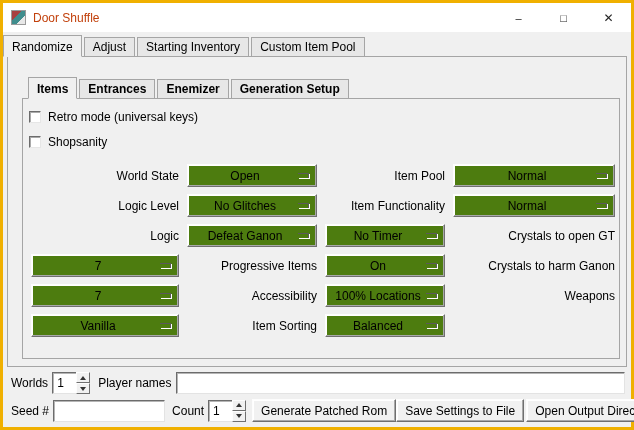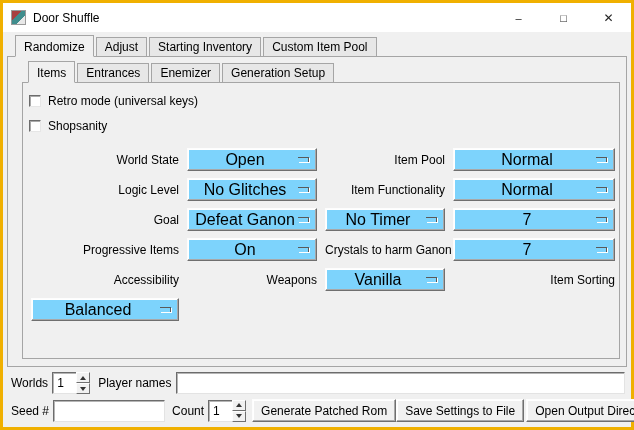--- a/index.html
+++ b/index.html
@@ -10,39 +10,39 @@
     background: #f0f0f0;
     display: flex; flex-direction: column;
   }
   
   .titlebar { height: 29px; background: #ffffff; display: flex; align-items: center; flex: 0 0 auto; }
   .app-icon {
     width: 15px; height: 15px; margin: 0 7px 0 8px; flex: 0 0 auto;
     border: 1px solid #9a9a9a;
     background: linear-gradient(135deg, #a84040 0%, #a84040 38%, #3f8d8d 38%, #3f8d8d 66%, #e8e8e8 66%);
   }
-  .title { font-size: 12px; color: #000000; }
+  .title { font-size: 12px; color: #c2410c; }
   .win-controls { margin-left: auto; display: flex; height: 100%; }
   .win-btn { width: 45px; height: 100%; display: flex; align-items: center; justify-content: center; font-size: 11px; color: #222; cursor: default; }
   .win-btn.close { font-size: 12px; }
   
   .client { flex: 1; position: relative; padding-top: 3px; display: flex; flex-direction: column; }
-  .tab-row { display: flex; align-items: flex-end; height: 21px; padding-left: 12px; position: relative; z-index: 2; }
+  .tab-row { display: flex; align-items: flex-end; height: 21px; padding-left: 0; position: relative; z-index: 2; }
   .tab {
     background: #e7e7e7; border: 1px solid #a5a5a5; border-bottom: none;
     height: 19px; padding: 2px 8px 0 8px; margin-right: 2px;
     font-size: 12px; white-space: nowrap; cursor: default;
   }
   .tab.selected { background: #f0f0f0; height: 22px; padding-top: 4px; margin-bottom: -1px; border-bottom: 1px solid #f0f0f0; }
   .outer-frame {
     margin: 0 4px; border: 1px solid #a5a5a5; height: 311px;
     background: #f0f0f0; position: relative; z-index: 1;
     display: flex; flex-direction: column;
   }
-  .inner-tab-row { padding-left: 20px; margin-top: 4px; }
+  .inner-tab-row { padding-left: 20px; margin-top: 20px; font-weight: bold; }
   .inner-frame {
     margin: 0 6px 7px 14px; border: 1px solid #a5a5a5;
     flex: 1; background: #f0f0f0; position: relative; z-index: 1;
   }
   
   .cb-row { display: flex; align-items: center; gap: 7px; height: 20px; margin: 8px 0 5px 6px; cursor: default; }
   .cb-row + .cb-row { margin-top: 5px; }
   .cb-box {
     width: 12px; height: 12px; background: #fff;
     border: 1px solid; border-color: #6c6c6c #e6e6e6 #e6e6e6 #6c6c6c;
@@ -52,25 +52,25 @@
   
   .form-grid {
     display: grid;
     grid-template-columns: 148px 130px 120px 162px;
     column-gap: 8px; row-gap: 7px;
     margin: 12px 0 0 8px;
     align-items: center;
   }
   .flabel { font-size: 12px; text-align: right; white-space: nowrap; }
   .dd {
-    position: relative; height: 23px; background: #7dd3fc;
+    position: relative; height: 23px; background: #4d7c0f;
     border: 1px solid; border-color: #fdfdfd #6f6f6f #6f6f6f #fdfdfd;
     box-shadow: inset -1px -1px 0 #a8a8a8, inset 1px 1px 0 #ffffff;
     display: flex; align-items: center; justify-content: center;
-    font-size: 16px; cursor: default;
+    font-size: 12px; cursor: default;
   }
   .dd-text { padding-right: 14px; }
   .dd-ind {
     position: absolute; right: 7px; top: 8px; width: 11px; height: 5px;
     border-top: 1px solid #5a5a5a; border-right: 1px solid #5a5a5a;
     box-shadow: 1px 1px 0 #ffffff;
   }
   
   .bottom-area { position: absolute; left: 4px; right: 4px; bottom: 5px; display: flex; flex-direction: column; gap: 5px; }
   .b-row { display: flex; align-items: center; }
@@ -160,46 +160,51 @@
           <div class="dd">
             <span class="dd-text">No Glitches</span>
             <span class="dd-ind"></span>
           </div>
           <div class="flabel">Item Functionality</div>
           <div class="dd">
             <span class="dd-text">Normal</span>
             <span class="dd-ind"></span>
           </div>
 
-          <div class="flabel">Goal</div>
+          <div class="flabel">Logic</div>
           <div class="dd">
             <span class="dd-text">Defeat Ganon</span>
             <span class="dd-ind"></span>
           </div>
           <div class="dd">
             <span class="dd-text">No Timer</span>
             <span class="dd-ind"></span>
           </div>
 
+          <div class="flabel">Crystals to open GT</div>
           <div class="dd">
             <span class="dd-text">7</span>
             <span class="dd-ind"></span>
           </div>
           <div class="flabel">Progressive Items</div>
           <div class="dd">
             <span class="dd-text">On</span>
             <span class="dd-ind"></span>
           </div>
 
           <div class="flabel">Crystals to harm Ganon</div>
           <div class="dd">
             <span class="dd-text">7</span>
             <span class="dd-ind"></span>
           </div>
           <div class="flabel">Accessibility</div>
+          <div class="dd">
+            <span class="dd-text">100% Locations</span>
+            <span class="dd-ind"></span>
+          </div>
 
           <div class="flabel">Weapons</div>
           <div class="dd">
             <span class="dd-text">Vanilla</span>
             <span class="dd-ind"></span>
           </div>
           <div class="flabel">Item Sorting</div>
           <div class="dd">
             <span class="dd-text">Balanced</span>
             <span class="dd-ind"></span>

